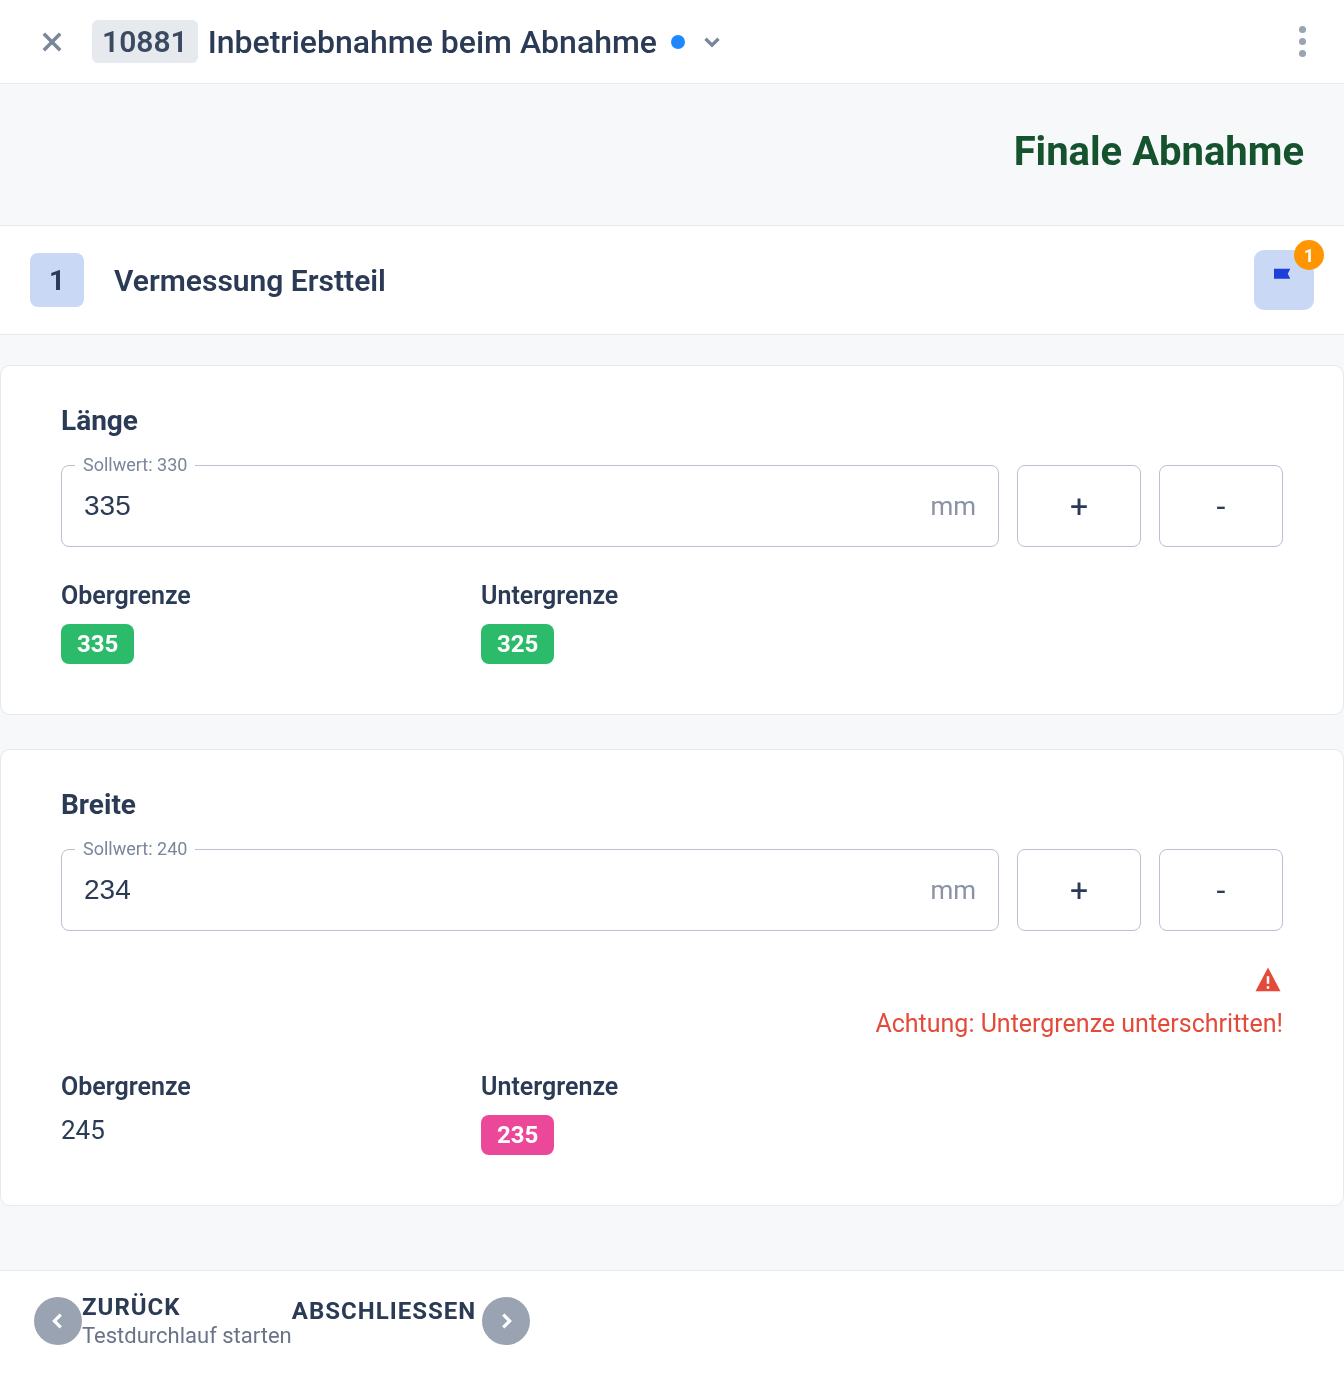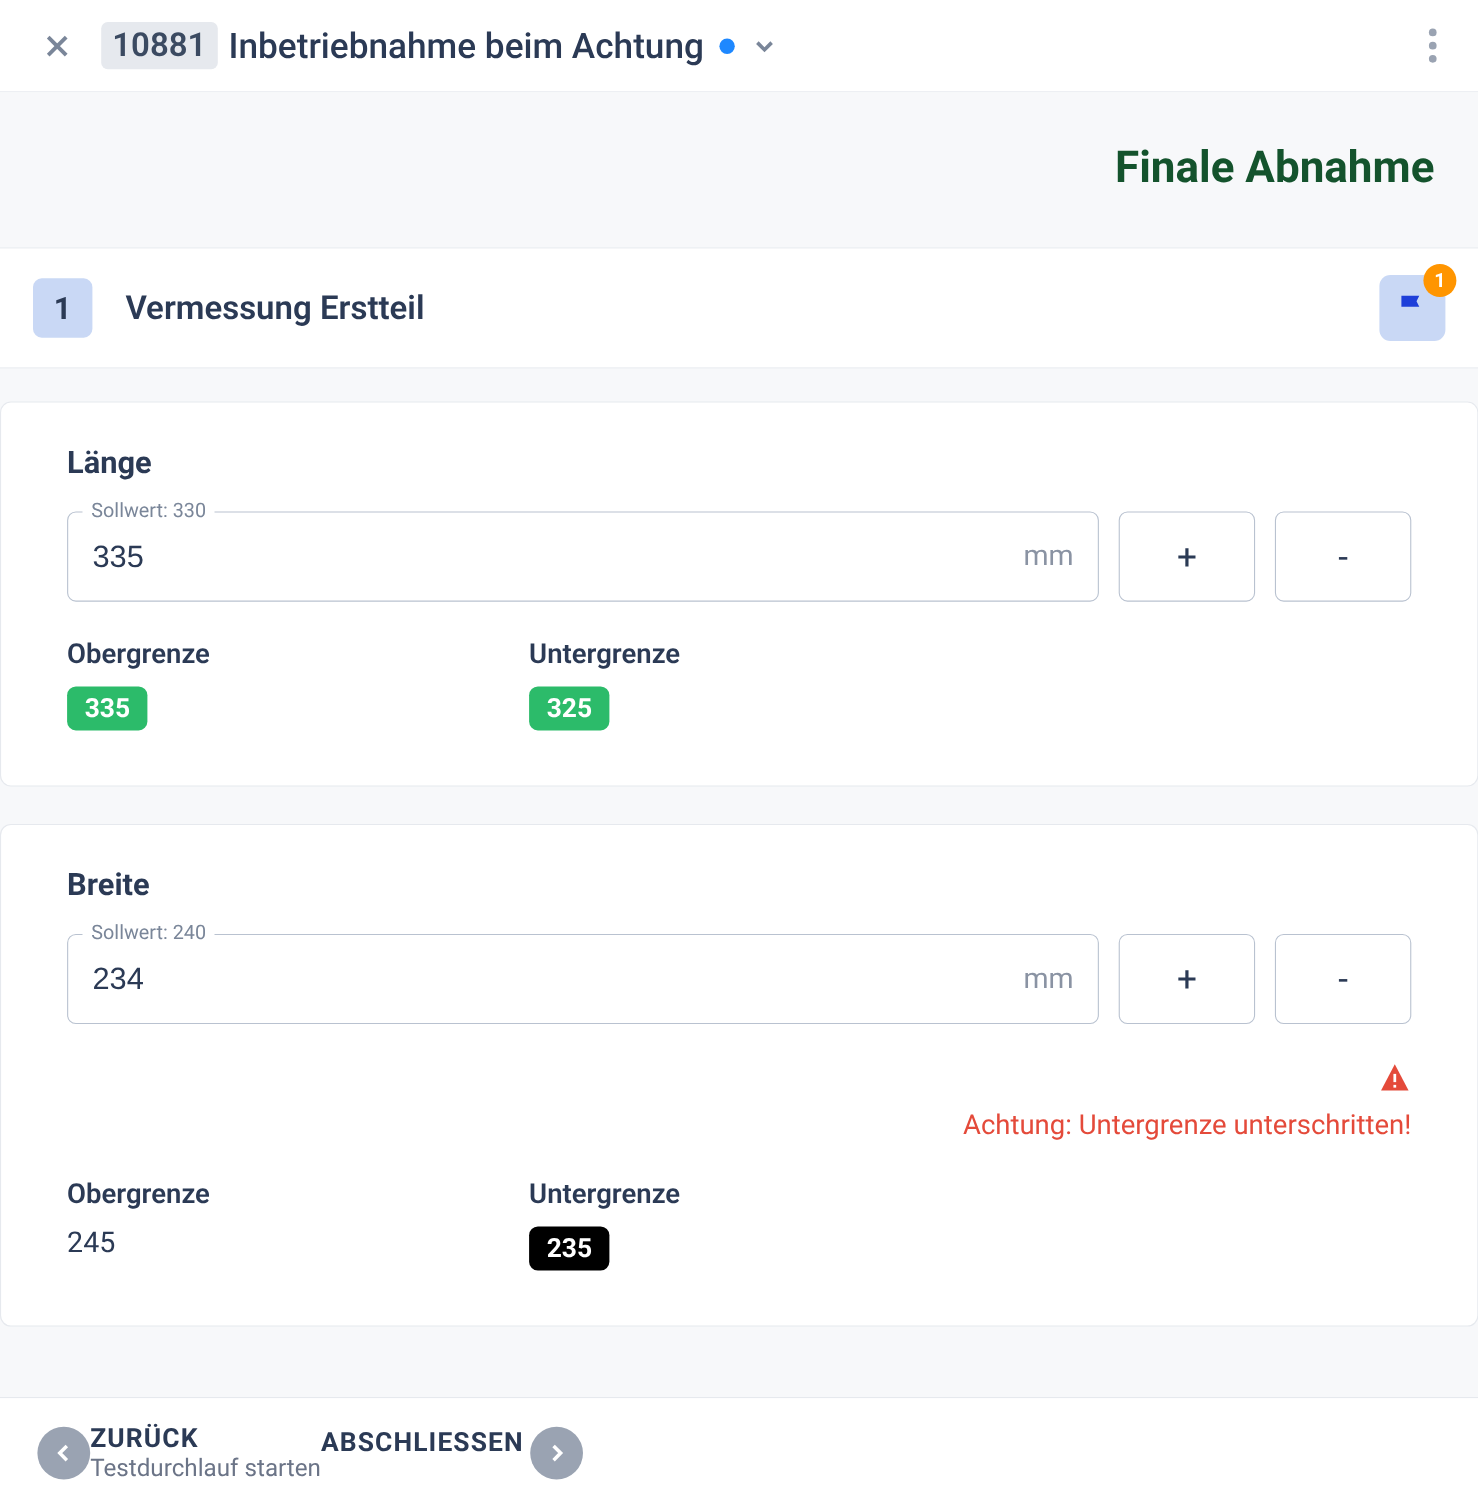--- a/index.html
+++ b/index.html
@@ -45,21 +45,21 @@
   .step-btn { width: 124px; height: 82px; border: 1.5px solid #b9c2d0; border-radius: 8px; background: #fff; font-size: 32px; color: #2b3a55; cursor: pointer; display:flex; align-items:center; justify-content:center; }
   
   .warning-row { display: flex; align-items: flex-end; gap: 14px; margin-top: 34px; color: #e44a3a; font-size: 25px; flex-direction: column; }
   .warning-row svg { width: 30px; height: 30px; fill: #e44a3a; }
   
   .limits-row { display: flex; gap: 0; margin-top: 34px; }
   .limits-col { width: 420px; }
   .limits-label { font-size: 25px; font-weight: 600; color: #2b3a55; margin-bottom: 14px; }
   .limits-badge { display: inline-block; padding: 6px 16px; border-radius: 8px; font-size: 24px; font-weight: 700; color: #fff; }
   .badge-green { background: #2cbb6a; }
-  .badge-red { background: #000000; }
+  .badge-red { background: #ec4899; }
   .limits-plain { font-size: 26px; color: #2b3a55; }
   
   
   .footer { position: absolute; left:0; right:0; bottom:0; display: flex; align-items: center; padding: 22px 34px 26px 34px; border-top: 1px solid #e6e9ee; background: #fff; }
   .nav-circle { width: 48px; height: 48px; border-radius: 50%; background: #9aa3b2; display: flex; align-items: center; justify-content: center; cursor: pointer; }
   .nav-circle svg { width: 22px; height: 22px; stroke: #fff; stroke-width: 3.5; fill: none; }
   .footer-left { display: flex; align-items: center; }
   .footer-left-text .t1 { font-size: 24px; font-weight: 700; letter-spacing: 1px; color: #2b3a55; }
   .footer-left-text .t2 { font-size: 22px; color: #6b7487; margin-top: 2px; }
   .footer-center { flex: 1; display: flex; flex-direction: column; align-items: center; gap: 12px; }
@@ -76,21 +76,21 @@
 <div class="container">
 
   <div class="header">
     <div class="close-btn">
       <svg viewBox="0 0 24 24">
           <line x1="5" y1="5" x2="19" y2="19"></line>
           <line x1="19" y1="5" x2="5" y2="19"></line>
         </svg>
     </div>
     <div class="id-badge">10881</div>
-    <div class="header-title">Inbetriebnahme beim Achtung</div>
+    <div class="header-title">Inbetriebnahme beim Abnahme</div>
     <div class="status-dot"></div>
     <div class="header-chevron">
       <svg viewBox="0 0 24 24">
           <polyline points="6 9 12 15 18 9"></polyline>
         </svg>
     </div>
     <div class="header-spacer"></div>
     <div class="kebab">
       <span></span>
       <span></span>

